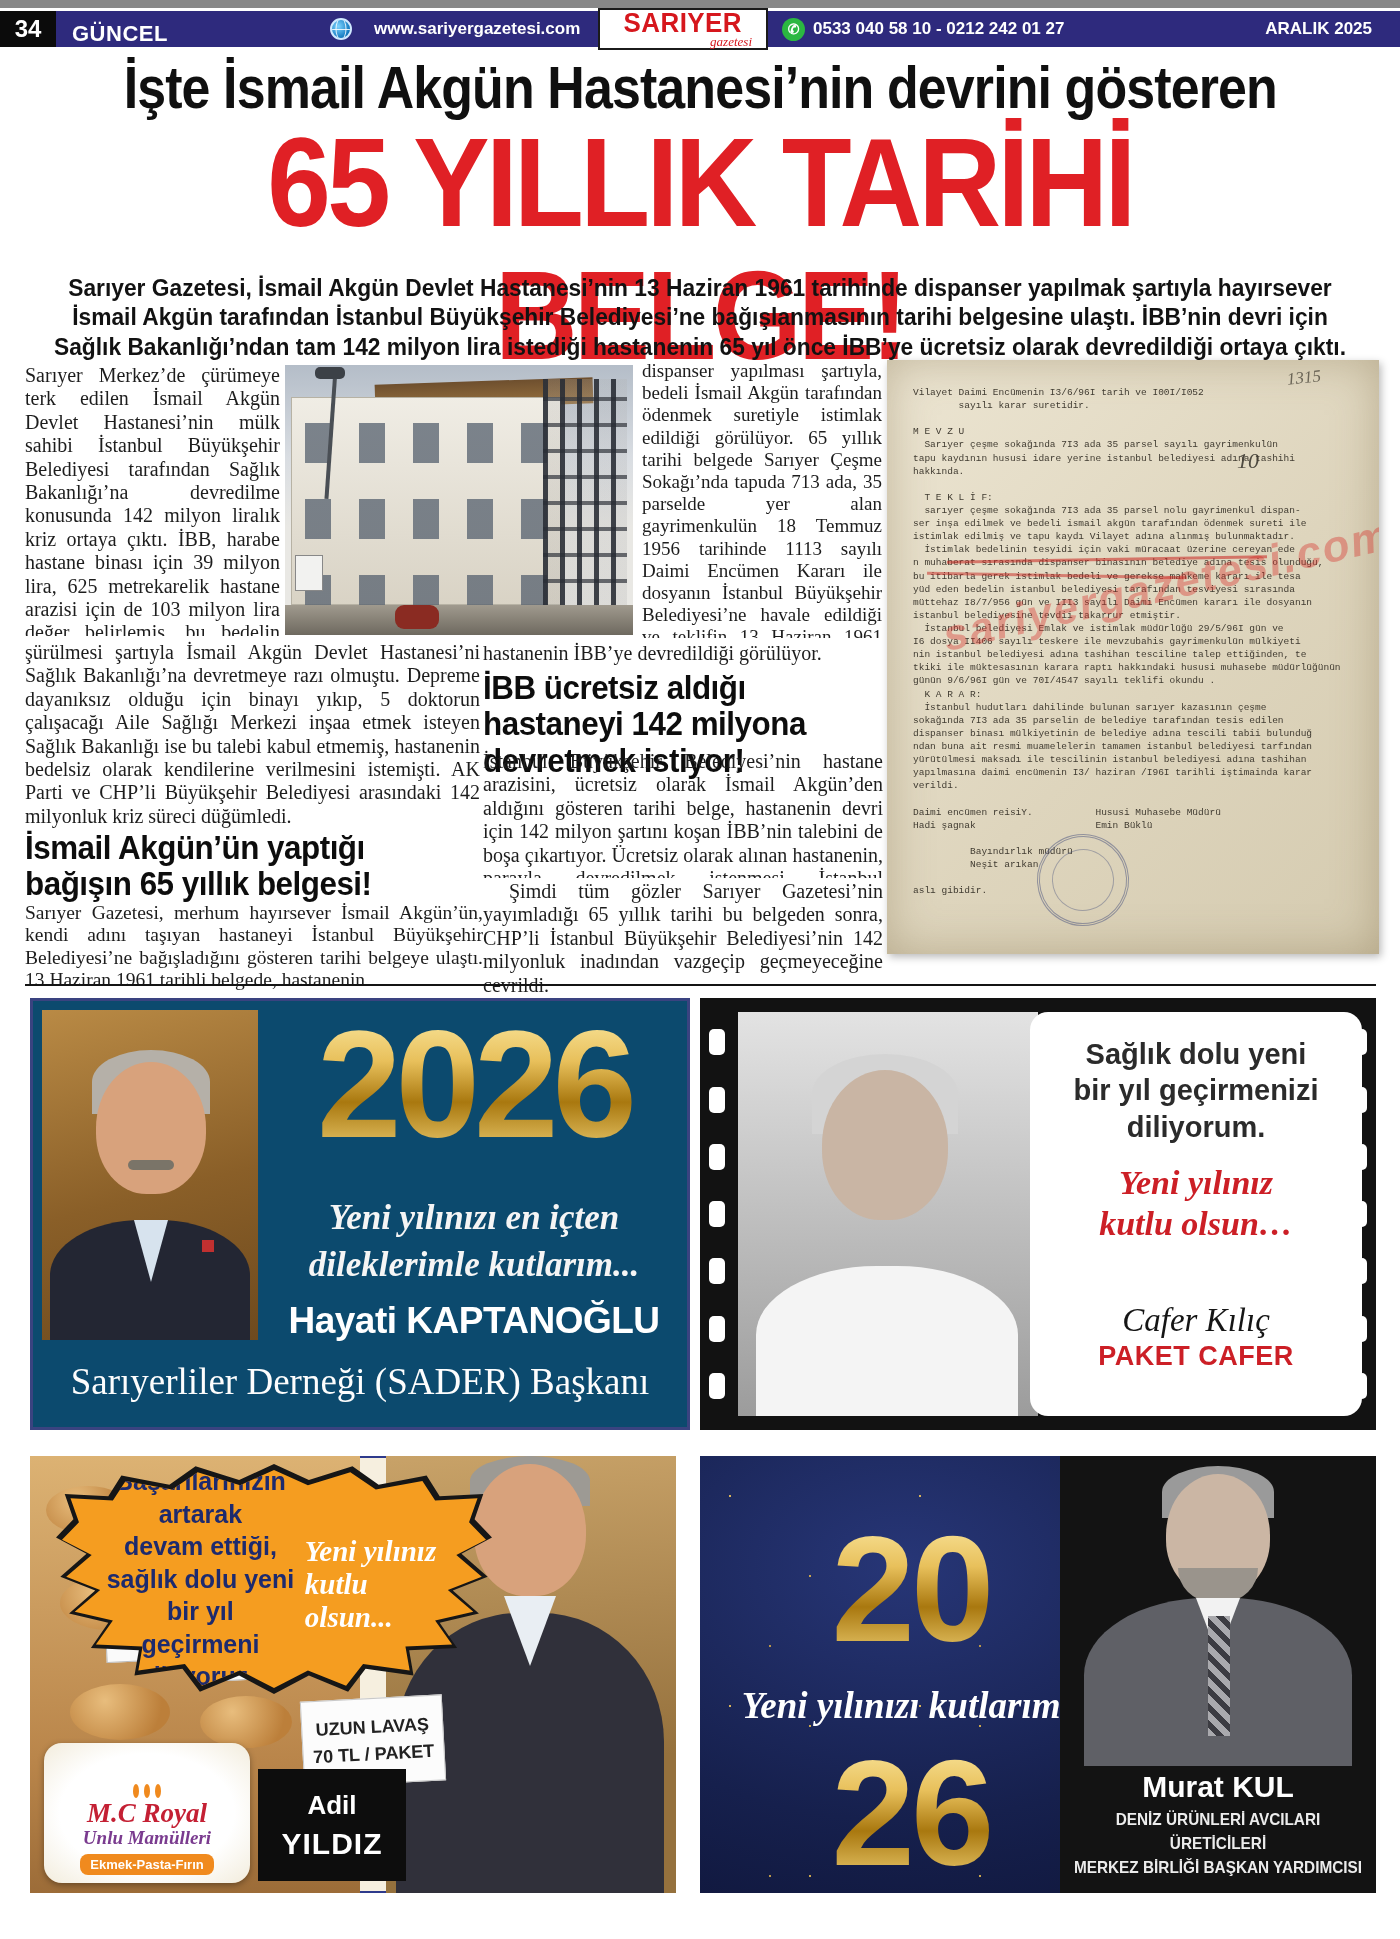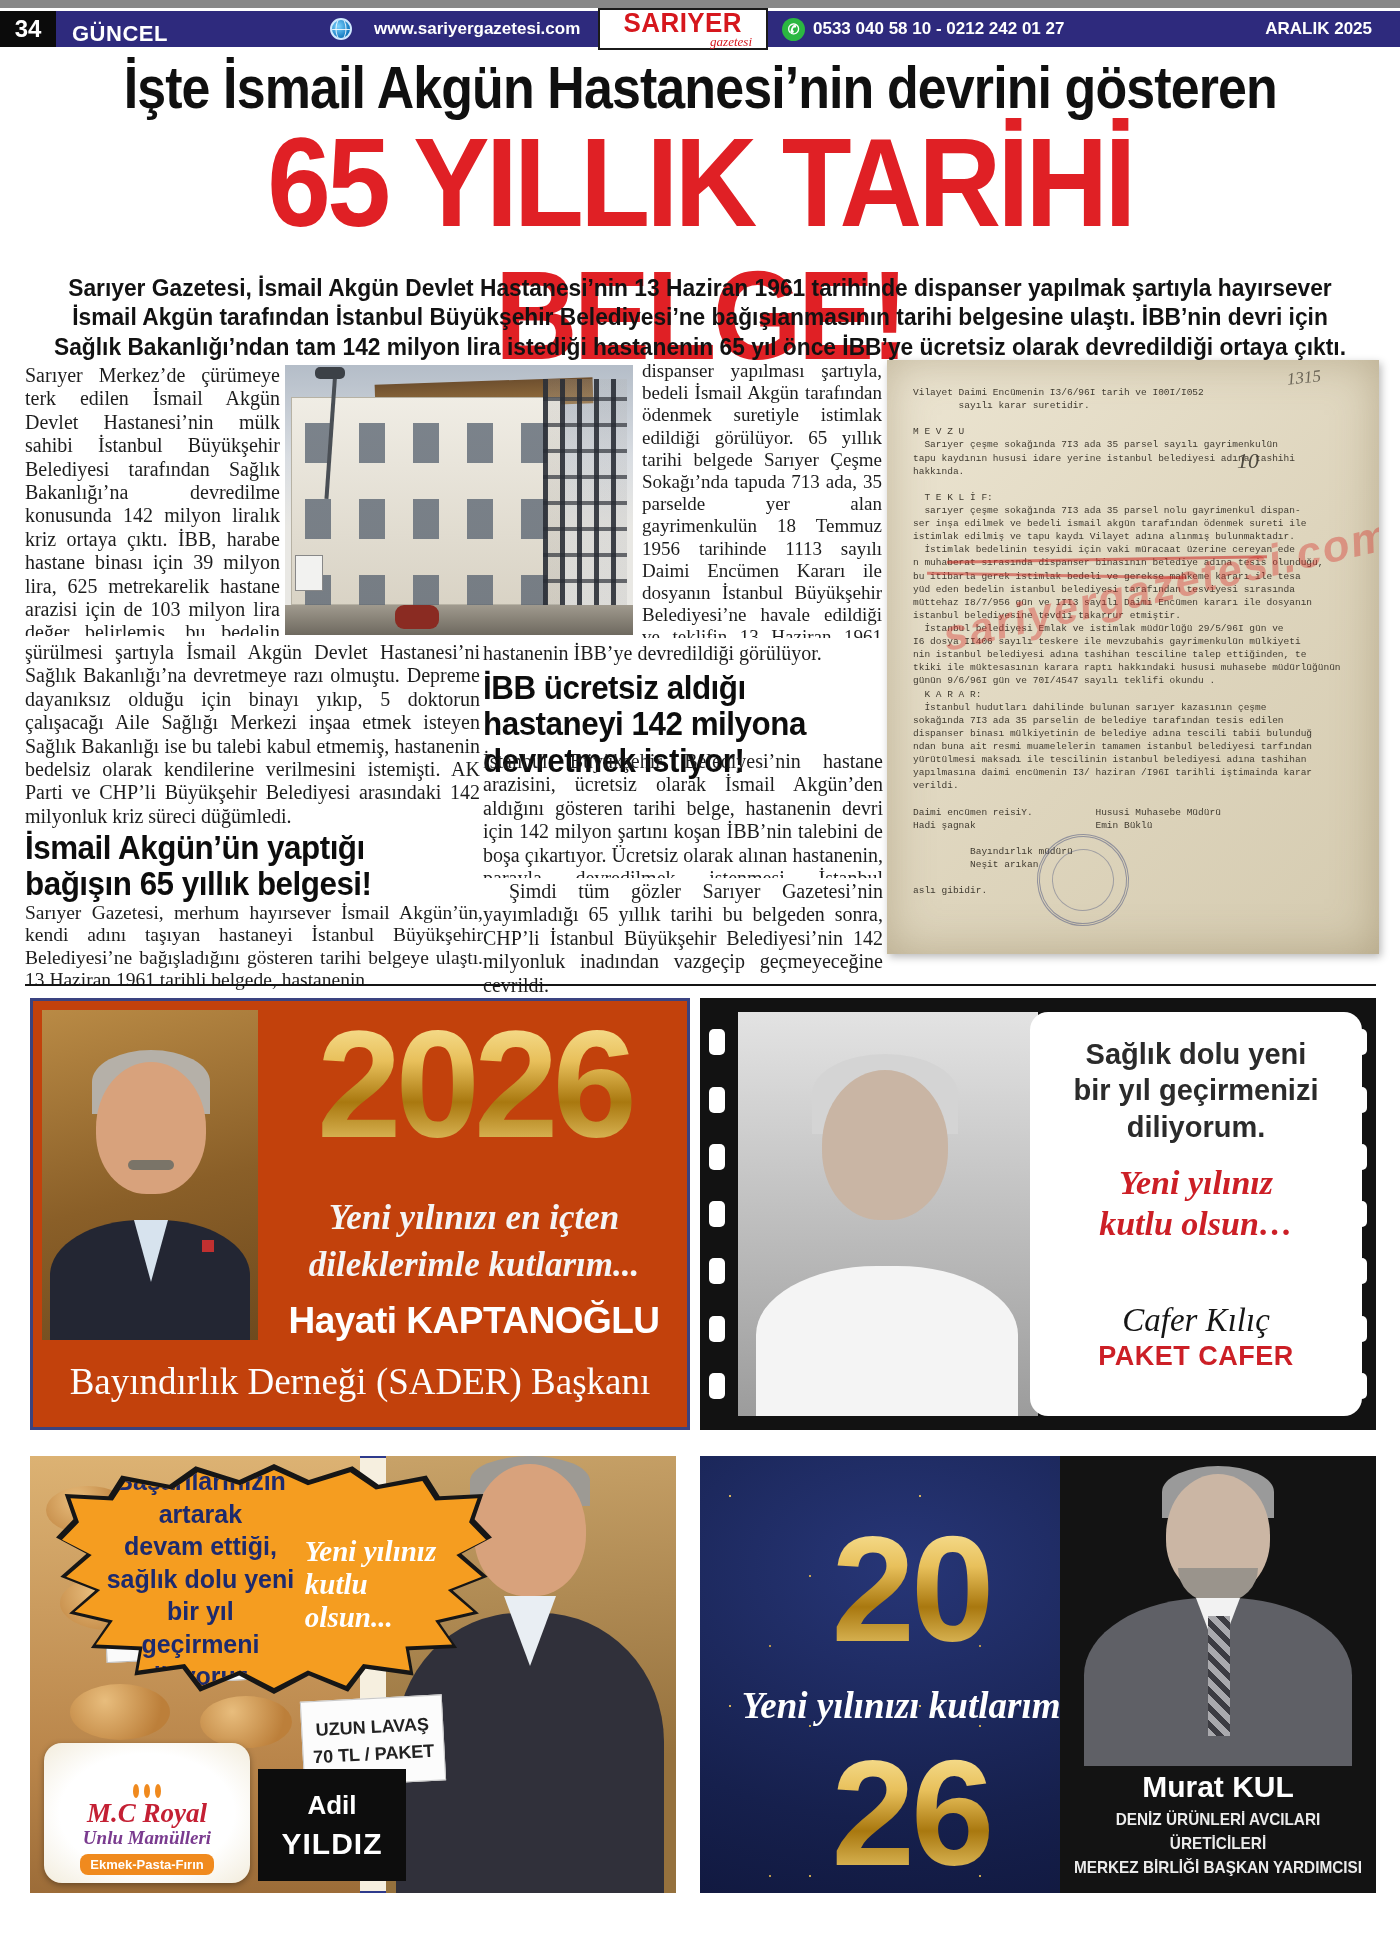--- a/index.html
+++ b/index.html
@@ -73,21 +73,21 @@
   .rule{left:25px;top:976px;width:1351px;height:2px;background:#141414;}
 
   
   .pt{position:absolute;overflow:hidden;}
   .pt .head{position:absolute;border-radius:50% 50% 46% 46%;}
   .pt .hair{position:absolute;border-radius:50% 50% 0 0;}
   .pt .body{position:absolute;border-radius:46% 46% 0 0;}
   .pt .tie{position:absolute;}
 
   
-  .ad1{left:30px;top:990px;width:660px;height:432px;background:#c2410c;box-shadow:inset 0 0 0 3px #3a4380;}
+  .ad1{left:30px;top:990px;width:660px;height:432px;background:#0c4a6e;box-shadow:inset 0 0 0 3px #3a4380;}
   .ad1-photo{left:12px;top:12px;width:216px;height:330px;background:linear-gradient(165deg,#b98a45,#8a5f28 55%,#6e4a1e);}
   .gold{background:linear-gradient(180deg,#f9e49a 5%,#e8c05b 35%,#a9780f 62%,#f2d479 100%);
         -webkit-background-clip:text;background-clip:text;color:transparent;}
   .ad1-year{left:235px;top:10px;width:418px;text-align:center;font-size:152px;font-weight:800;letter-spacing:-6px;line-height:1;}
   .ad1-msg{left:235px;top:196px;width:418px;text-align:center;font-family:"Liberation Serif",serif;font-style:italic;
            font-weight:700;font-size:35px;line-height:1.35;color:#f5f5f5;}
   .ad1-name{left:235px;top:302px;width:418px;text-align:center;font-size:37px;font-weight:800;color:#ffffff;letter-spacing:-.5px;}
   .ad1-footer{left:0;top:362px;width:660px;text-align:center;font-family:"Liberation Serif",serif;font-size:37px;color:#fdfdfd;}
 
   
@@ -261,21 +261,21 @@
       <div class="head" style="left:54px;top:52px;width:110px;height:132px;background:#d8a27c;"></div>
       <div style="position:absolute;left:86px;top:150px;width:46px;height:10px;border-radius:5px;background:#7a7468;"></div>
       <div class="body" style="left:8px;bottom:0;width:200px;height:120px;background:#232633;"></div>
       <div style="position:absolute;left:92px;bottom:58px;width:34px;height:62px;background:#d7e3ee;clip-path:polygon(0 0,100% 0,50% 100%);"></div>
       <div style="position:absolute;left:160px;bottom:88px;width:12px;height:12px;background:#c03030;"></div>
     </div>
     <div class="abs ad1-year gold">2026</div>
     <div class="abs ad1-msg pre">Yeni yılınızı en içten
 dileklerimle kutlarım...</div>
     <div class="abs ad1-name">Hayati KAPTANOĞLU</div>
-    <div class="abs ad1-footer">Bayındırlık Derneği (SADER) Başkanı</div>
+    <div class="abs ad1-footer">Sarıyerliler Derneği (SADER) Başkanı</div>
   </div>
 
   <div class="abs ad2">
     <div class="strip" style="left:0;">
       <span class="hole"></span>
         <span class="hole"></span>
       <span class="hole"></span>
         <span class="hole"></span>
       <span class="hole"></span>
         <span class="hole"></span>

